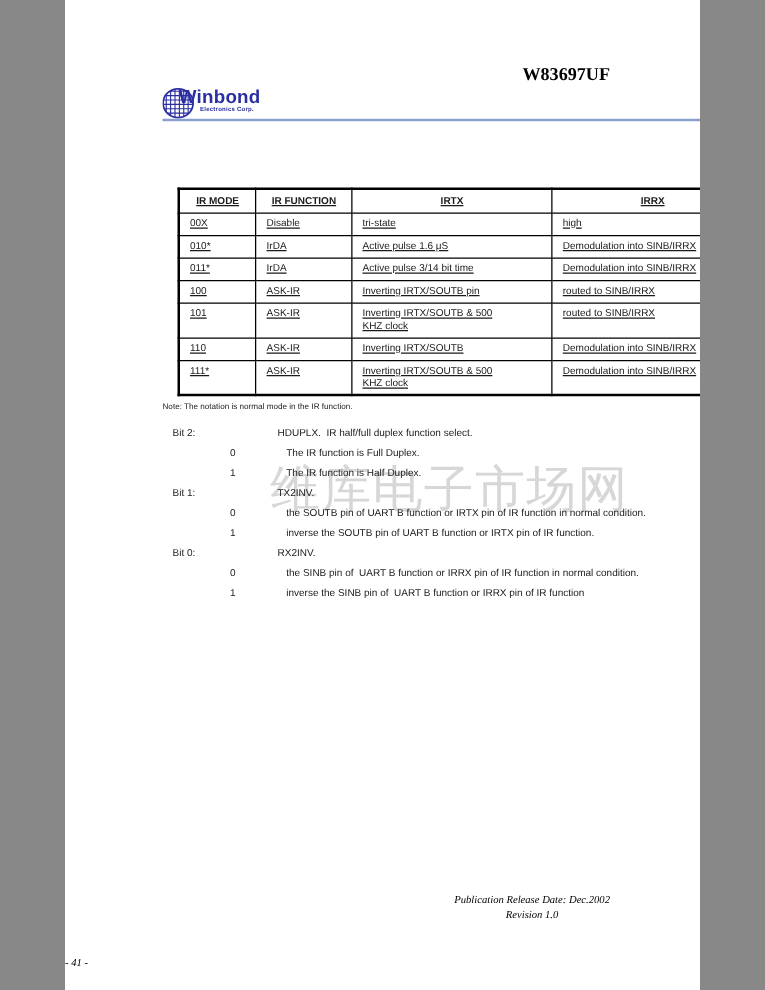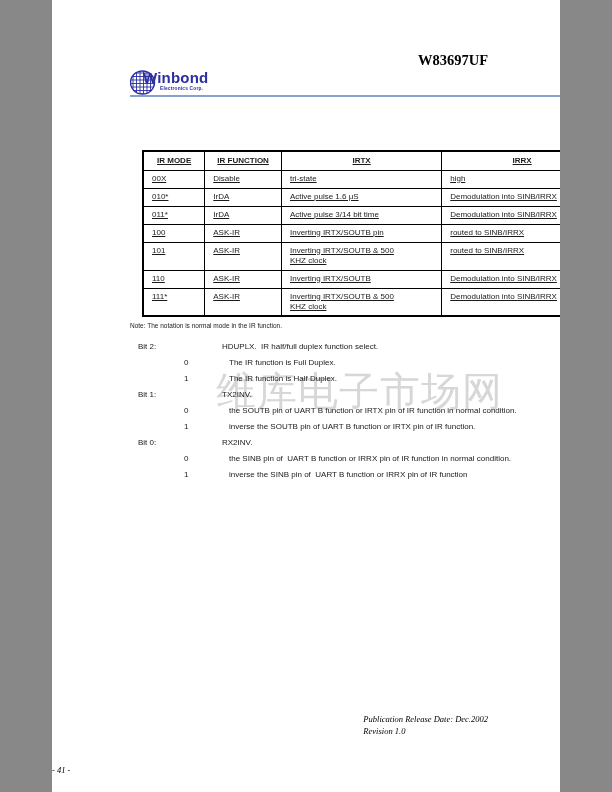--- a/index.html
+++ b/index.html
@@ -67,21 +67,21 @@
   
   .bits { position:absolute; left:86px; top:342px; width:460px; z-index:1; font-size:8px; }
   .bit-line { position:relative; height:16px; }
   .bit-label { position:absolute; left:0; top:0; }
   .bit-term  { position:absolute; left:44px; top:0; white-space:pre-wrap;padding-left:40px; }
   .bit-val   { position:absolute; left:46px; top:0; }
   .bit-desc  { position:absolute; left:70px; top:0; white-space:pre-wrap;margin-left:21px; }
 
   
   .footer-right {
-    position:absolute; right:72px; top:713px; text-align:left;
+    position:absolute; right:72px; top:713px; text-align:center;
     font-family:"Liberation Serif", serif; font-style:italic;
     font-size:8.5px; line-height:12px; color:#000; z-index:1;
   }
   .footer-page {
     position:absolute; left:0; top:725px; width:612px; text-align:left;
     font-family:"Liberation Serif", serif; font-style:italic;
     font-size:8.5px; color:#000; z-index:1;margin-top:40px;
   }
 </style>
 </head>

